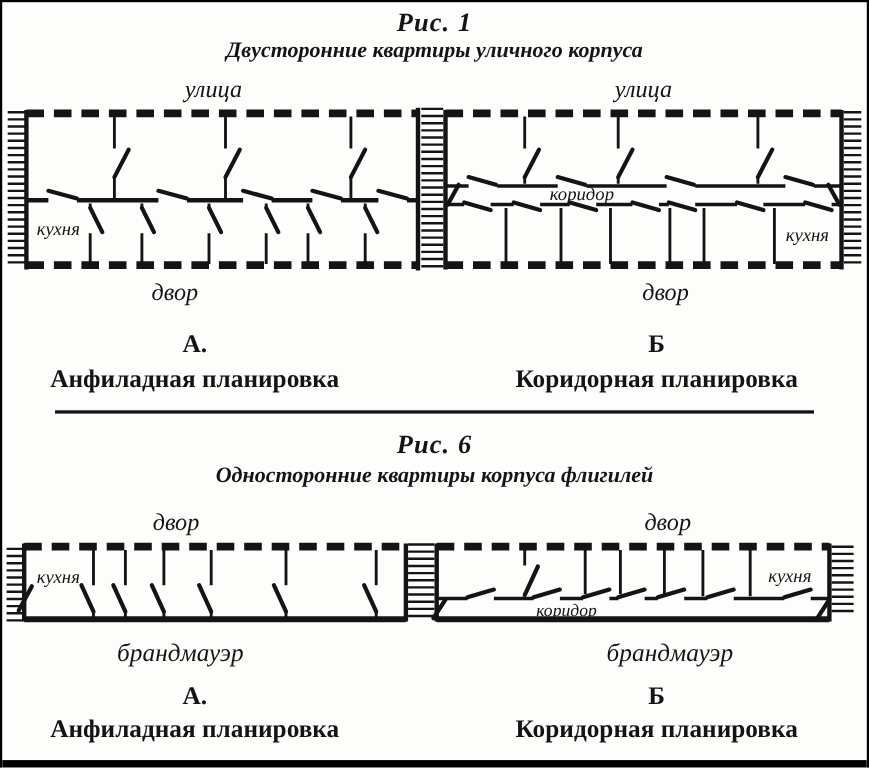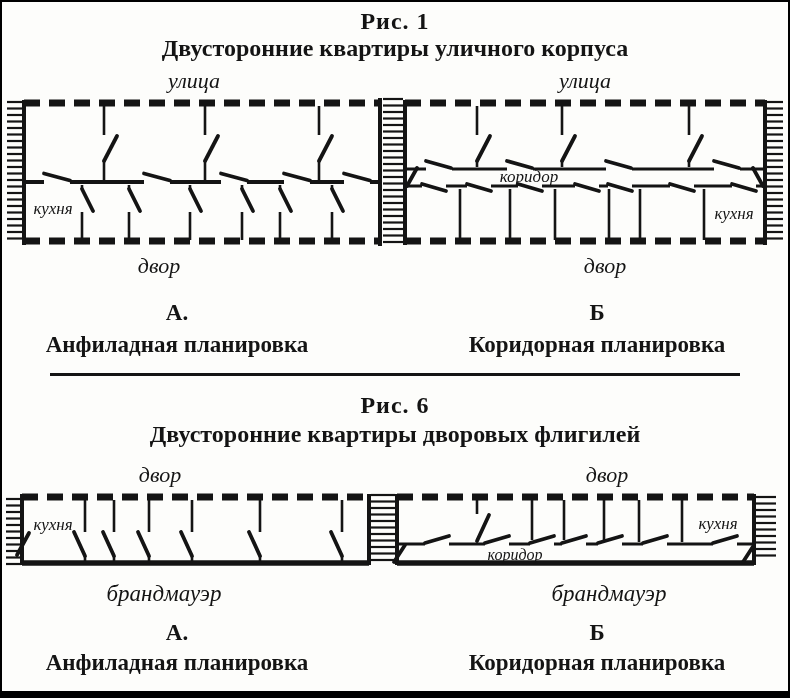--- a/index.html
+++ b/index.html
@@ -2,23 +2,23 @@
 <html><head>
 <meta charset="utf-8">
 <style>
   html,body{margin:0;padding:0;background:#e8e8e8;}
   .page{
     position:relative;width:790px;height:698px;box-sizing:border-box;
     background:#fdfdfb;overflow:hidden;
     border-top:2px solid #000;border-left:2px solid #000;border-right:2px solid #000;
     font-family:"Liberation Serif","DejaVu Serif",serif;color:#141414;
   }
-  .center-text{position:absolute;left:0;width:100%;text-align:center;font-weight:bold;}
+  .center-text{position:absolute;left:0;width:100%;text-align:center;font-weight:bold;font-style:italic;}
   .fig-num{font-size:24px;letter-spacing:1px;}
-  .fig-title{font-size:24px;}
+  .fig-title{font-size:20px;}
   .cap{position:absolute;text-align:center;font-weight:bold;font-size:23px;}
   .cap.left{left:15px;width:320px;}
   .cap.right{left:435px;width:320px;}
   .divider{position:absolute;left:48px;width:690px;height:3px;background:#141414;}
   .bottom-bar{position:absolute;left:0;bottom:0;width:100%;height:7px;background:#000;}
   svg{position:absolute;left:0;}
   svg line{stroke:#141414;}
   .wall2{stroke-width:2.6px;}
   .wall3{stroke-width:3.2px;}
   .wall4{stroke-width:4px;}
@@ -233,21 +233,21 @@
   </svg>
 
   <div class="cap left" style="top:298px">А.</div>
   <div class="cap right" style="top:298px">Б</div>
   <div class="cap left" style="top:330px">Анфиладная планировка</div>
   <div class="cap right" style="top:330px">Коридорная планировка</div>
 
   <div class="divider" style="top:371px"></div>
 
   <div class="center-text fig-num" style="top:390px">Рис. 6</div>
-  <div class="center-text fig-title" style="top:419px">Двусторонние квартиры дворовых флигилей</div>
+  <div class="center-text fig-title" style="top:419px">Односторонние квартиры корпуса флигилей</div>
 
   <svg style="top:450px" width="790" height="160" viewBox="0 450 790 160">
 
     <text x="158" y="480" class="t22">двор</text>
     <text x="605" y="480" class="t22">двор</text>
 
     <g class="hatch">
         <line x1="4" y1="497" x2="19" y2="497"></line>
         <line x1="4" y1="503.5" x2="19" y2="503.5"></line>
         <line x1="4" y1="510" x2="19" y2="510"></line>

